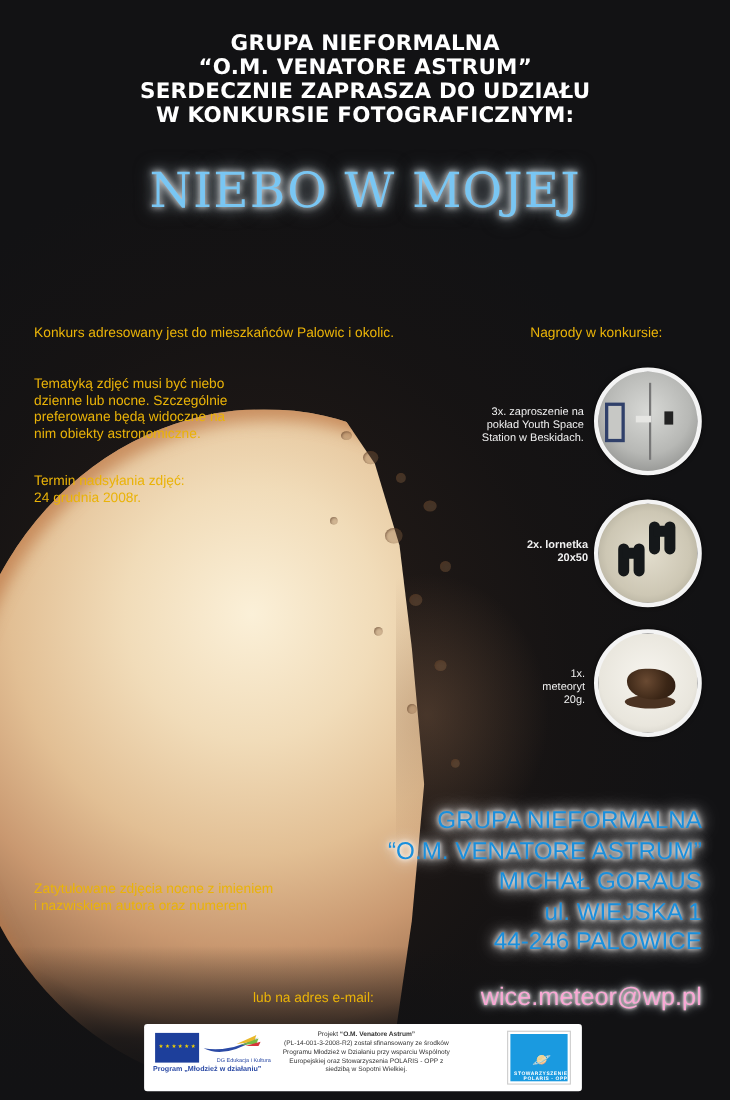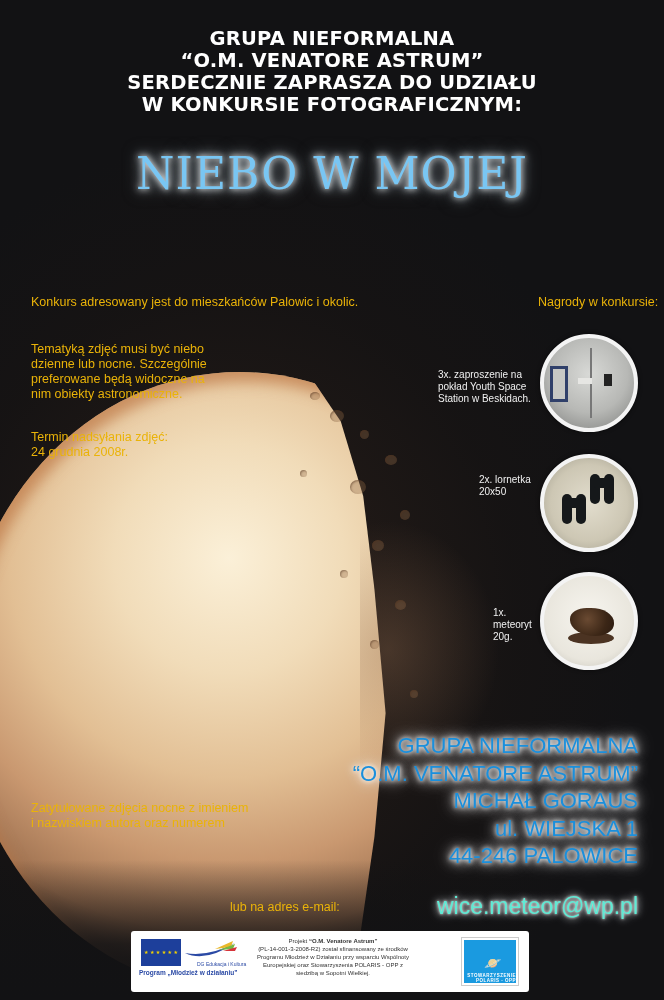--- a/index.html
+++ b/index.html
@@ -61,21 +61,21 @@
     position: absolute; left: 0; top: 150px; width: 664px;
     text-align: center;
     font-family: "DejaVu Serif", serif;
     font-size: 44px; line-height: 48px;
     color: #79c6f3;
     letter-spacing: 1px;
     text-shadow: 0 0 6px rgba(255,255,255,0.9), 0 0 12px rgba(210,230,240,0.7), 0 0 18px rgba(200,220,230,0.5);
   }
 
   .txt { position: absolute; font-size: 12.5px; line-height: 15px; color: #eab308; }
-  .small { position: absolute; font-size: 10px; line-height: 12px; color: #f0f0f0; }
+  .small { position: absolute; font-size: 10px; line-height: 12px; color: #f0f0f0; text-align: right; }
 
   .prize-circle {
     position: absolute; width: 98px; height: 98px; border-radius: 50%;
     border: 4px solid #f4f4f4;
     box-shadow: 0 0 4px rgba(0,0,0,0.6);
     overflow: hidden;
   }
   .p1 { left: 540px; top: 334px; background: radial-gradient(circle at 50% 40%, #d8d9d6 0%, #b7b8b5 55%, #7d7e7c 100%); }
   .p2 { left: 540px; top: 454px; background: radial-gradient(circle at 50% 50%, #e2ddcd 0%, #cdc7b4 60%, #9e9a8a 100%); }
   .p3 { left: 540px; top: 572px; background: radial-gradient(circle at 50% 45%, #f7f5ef 0%, #e9e6dd 65%, #c0bdb4 100%); }
@@ -87,21 +87,21 @@
   .contact {
     position: absolute; right: 26px; top: 732px;
     text-align: right;
     font-size: 22px; line-height: 27.5px;
     color: #1a8fdc;
     text-shadow: 0 0 4px #fff, 0 0 8px #fff, 0 0 14px rgba(255,255,255,0.9), 0 0 22px rgba(255,255,255,0.6);
   }
   .email {
     position: absolute; right: 26px; top: 892px;
     font-size: 23px; line-height: 28px;
-    color: #5eead4;
+    color: #f9a8d4;
     text-shadow: 0 0 3px #fff, 0 0 7px rgba(255,255,255,0.85), 0 0 12px rgba(220,235,245,0.6);
   }
 
   .footer {
     position: absolute; left: 131px; top: 931px; width: 398px; height: 61px;
     background: #ffffff; border-radius: 3px;
   }
   .eu-flag { position: absolute; left: 10px; top: 8px; width: 40px; height: 27px; background: #1d3f9b; }
   .eu-stars { position: absolute; left: 0; top: 0; width: 40px; height: 27px; color: #f3d300; font-size: 5px; line-height: 27px; text-align: center; letter-spacing: 0; }
   .swoosh { position: absolute; left: 54px; top: 10px; width: 52px; height: 20px; }
@@ -156,35 +156,35 @@
   <div>dzienne lub nocne. Szczególnie</div>
   <div>preferowane będą widoczne na</div>
   <div>nim obiekty astronomiczne.</div>
 </div>
 
 <div class="txt" style="left:31px;top:430px;">
   <div>Termin nadsyłania zdjęć:</div>
   <div>24 grudnia 2008r.</div>
 </div>
 
-<div class="txt" style="left:538px;top:295px;white-space:nowrap;">Nagrody w konkursie:</div>
+<div class="txt" style="left:482px;top:295px;white-space:nowrap;">Nagrody w konkursie:</div>
 
 <div class="small" style="left:438px;top:369px;">
   <div>3x. zaproszenie na</div>
   <div>pokład Youth Space</div>
   <div>Station w Beskidach.</div>
 </div>
 <div class="prize-circle p1">
   <span class="station-wall" style="left:6px;top:28px;width:18px;height:36px;border:3px solid #30406a;background:#c7c8c5;"></span>
   <span class="station-wall" style="left:46px;top:10px;width:2px;height:70px;background:#777;"></span>
   <span class="station-wall" style="left:60px;top:36px;width:8px;height:12px;background:#222;"></span>
   <span class="station-wall" style="left:34px;top:40px;width:14px;height:6px;background:#e6e6e3;"></span>
 </div>
 
-<div class="small" style="left:479px;top:474px;">
+<div class="small" style="left:479px;top:490px;font-weight:bold;">
   <div>2x. lornetka</div>
   <div>20x50</div>
 </div>
 <div class="prize-circle p2">
   <span class="binoc" style="left:18px;top:36px;width:10px;height:30px;"></span>
   <span class="binoc" style="left:32px;top:36px;width:10px;height:30px;"></span>
   <span class="binoc" style="left:22px;top:40px;width:16px;height:10px;border-radius:2px;"></span>
   <span class="binoc" style="left:46px;top:16px;width:10px;height:30px;"></span>
   <span class="binoc" style="left:60px;top:16px;width:10px;height:30px;"></span>
   <span class="binoc" style="left:50px;top:20px;width:16px;height:10px;border-radius:2px;"></span>

